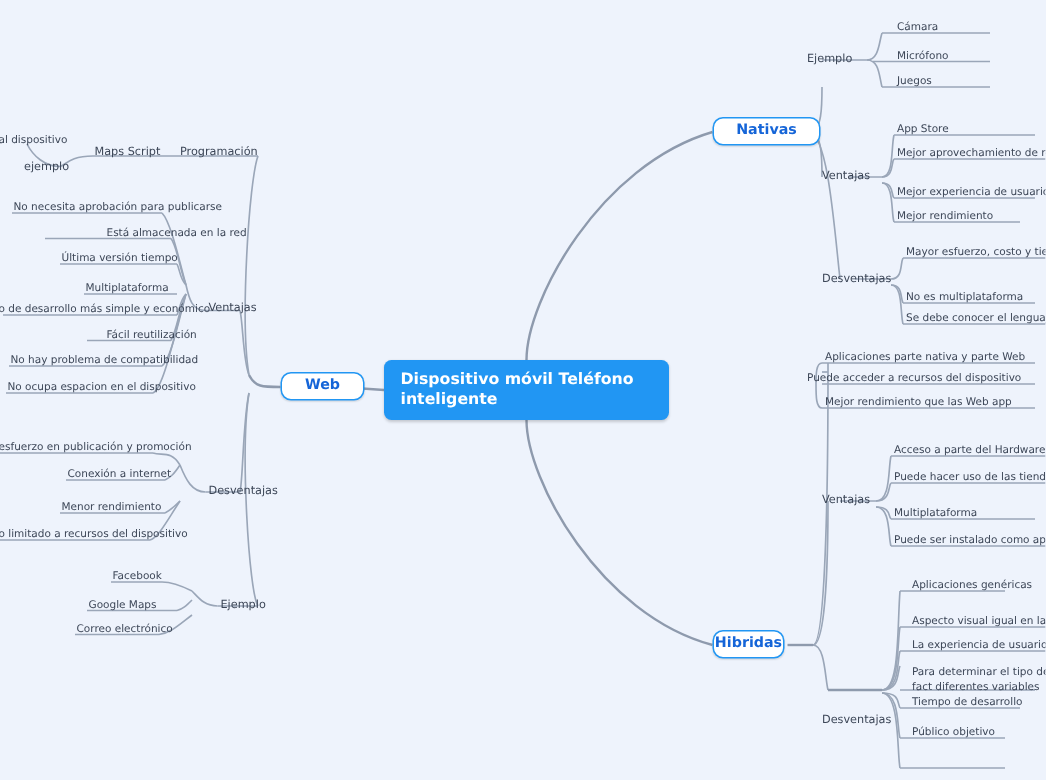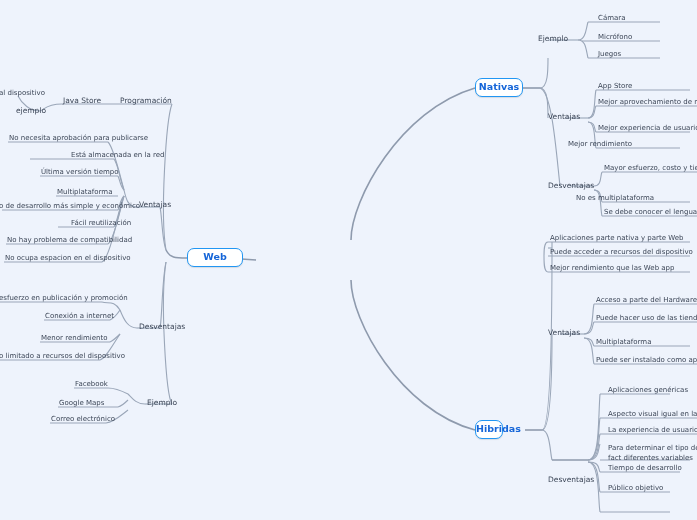--- a/index.html
+++ b/index.html
@@ -26,22 +26,22 @@
   }
 
   
   .cap{
     background:#ffffff;border:1.6px solid #2196f3;border-radius:7px;
     color:#1565d8;font-weight:bold;font-size:9.5px;
     height:19px;line-height:16px;text-align:center;
     box-shadow:0 1px 1px rgba(0,0,0,.10);
   }
   .cap.web{left:187px;top:248px;width:56px;}
-  .cap.nativas{left:475px;top:78px;width:48px;}
-  .cap.hibridas{left:475px;top:420px;width:28px;}
+  .cap.nativas{left:475px;top:78px;width:72px;}
+  .cap.hibridas{left:475px;top:420px;width:48px;}
 
   
   .cat{color:#3c4657;font-size:7.5px;line-height:10px;}
 
   
   .leaf{color:#3c4657;font-size:7px;line-height:9px;}
   .leaf.wrap{white-space:normal;width:104px;line-height:9.5px;}
   .right-leaf{text-align:left;}
   .left-leaf{text-align:right;}
 </style>
@@ -171,25 +171,26 @@
     <path d="M588,462 C600,462 598,502 600,512"></path>
     <path d="M600,394 L670,394"></path>
     <path d="M600,418 L697,418"></path>
     <path d="M600,434 L697,434"></path>
     <path d="M600,460 L690,460"></path>
     <path d="M600,472 L680,472"></path>
     <path d="M600,492 L670,492"></path>
     <path d="M600,512 L670,512"></path>
   </svg>
 
+  <div class="node root">Dispositivo móvil Teléfono inteligente</div>
 
   <div class="node cap web">Web</div>
 
   <div class="node cat" style="left:120px;top:96px;">Programación</div>
-  <div class="node cat" style="left:63px;top:96px;">Java Store</div>
+  <div class="node cat" style="left:63px;top:96px;">Maps Script</div>
   <div class="node cat" style="left:16px;top:106px;">ejemplo</div>
   <div class="node leaf left-leaf" style="left:-1px;top:89px;">al dispositivo</div>
 
   <div class="node cat" style="left:139px;top:200px;">Ventajas</div>
   <div class="node leaf" style="left:9px;top:134px;">No necesita aprobación para publicarse</div>
   <div class="node leaf" style="left:31px;top:151px;margin-left:40px;">Está almacenada en la red</div>
   <div class="node leaf" style="left:41px;top:168px;">Última versión tiempo</div>
   <div class="node leaf" style="left:57px;top:188px;">Multiplataforma</div>
   <div class="node leaf" style="left:-1px;top:202px;">o de desarrollo más simple y económico</div>
   <div class="node leaf" style="left:59px;top:219px;margin-left:12px;">Fácil reutilización</div>
@@ -211,31 +212,31 @@
 
   <div class="node cat" style="left:538px;top:34px;">Ejemplo</div>
   <div class="node leaf right-leaf" style="left:598px;top:14px;">Cámara</div>
   <div class="node leaf right-leaf" style="left:598px;top:33px;">Micrófono</div>
   <div class="node leaf right-leaf" style="left:598px;top:50px;">Juegos</div>
 
   <div class="node cat" style="left:548px;top:112px;">Ventajas</div>
   <div class="node leaf right-leaf" style="left:598px;top:82px;text-align:center;">App Store</div>
   <div class="node leaf right-leaf" style="left:598px;top:98px;">Mejor aprovechamiento de recursos</div>
   <div class="node leaf right-leaf" style="left:598px;top:124px;">Mejor experiencia de usuario</div>
-  <div class="node leaf right-leaf" style="left:568px;top:140px;">Mejor rendimiento</div>
+  <div class="node leaf right-leaf" style="left:598px;top:140px;">Mejor rendimiento</div>
 
   <div class="node cat" style="left:548px;top:181px;">Desventajas</div>
   <div class="node leaf right-leaf" style="left:604px;top:164px;">Mayor esfuerzo, costo y tiempo</div>
-  <div class="node leaf right-leaf" style="left:576px;top:194px;">No es multiplataforma</div>
+  <div class="node leaf right-leaf" style="left:604px;top:194px;">No es multiplataforma</div>
   <div class="node leaf right-leaf" style="left:604px;top:208px;">Se debe conocer el lenguaje esp</div>
 
   <div class="node cap hibridas">Hibridas</div>
 
   <div class="node leaf right-leaf" style="left:550px;top:234px;">Aplicaciones parte nativa y parte Web</div>
-  <div class="node leaf right-leaf" style="left:550px;top:248px;">Puede acceder a recursos del dispositivo</div>
+  <div class="node leaf right-leaf" style="left:538px;top:248px;">Puede acceder a recursos del dispositivo</div>
   <div class="node leaf right-leaf" style="left:550px;top:264px;">Mejor rendimiento que las Web app</div>
 
   <div class="node cat" style="left:548px;top:328px;">Ventajas</div>
   <div class="node leaf right-leaf" style="left:596px;top:296px;">Acceso a parte del Hardware del d</div>
   <div class="node leaf right-leaf" style="left:596px;top:314px;">Puede hacer uso de las tiendas de</div>
   <div class="node leaf right-leaf" style="left:596px;top:338px;">Multiplataforma</div>
   <div class="node leaf right-leaf" style="left:596px;top:356px;">Puede ser instalado como app nat</div>
 
   <div class="node cat" style="left:548px;top:475px;">Desventajas</div>
   <div class="node leaf right-leaf" style="left:608px;top:386px;">Aplicaciones genéricas</div>

